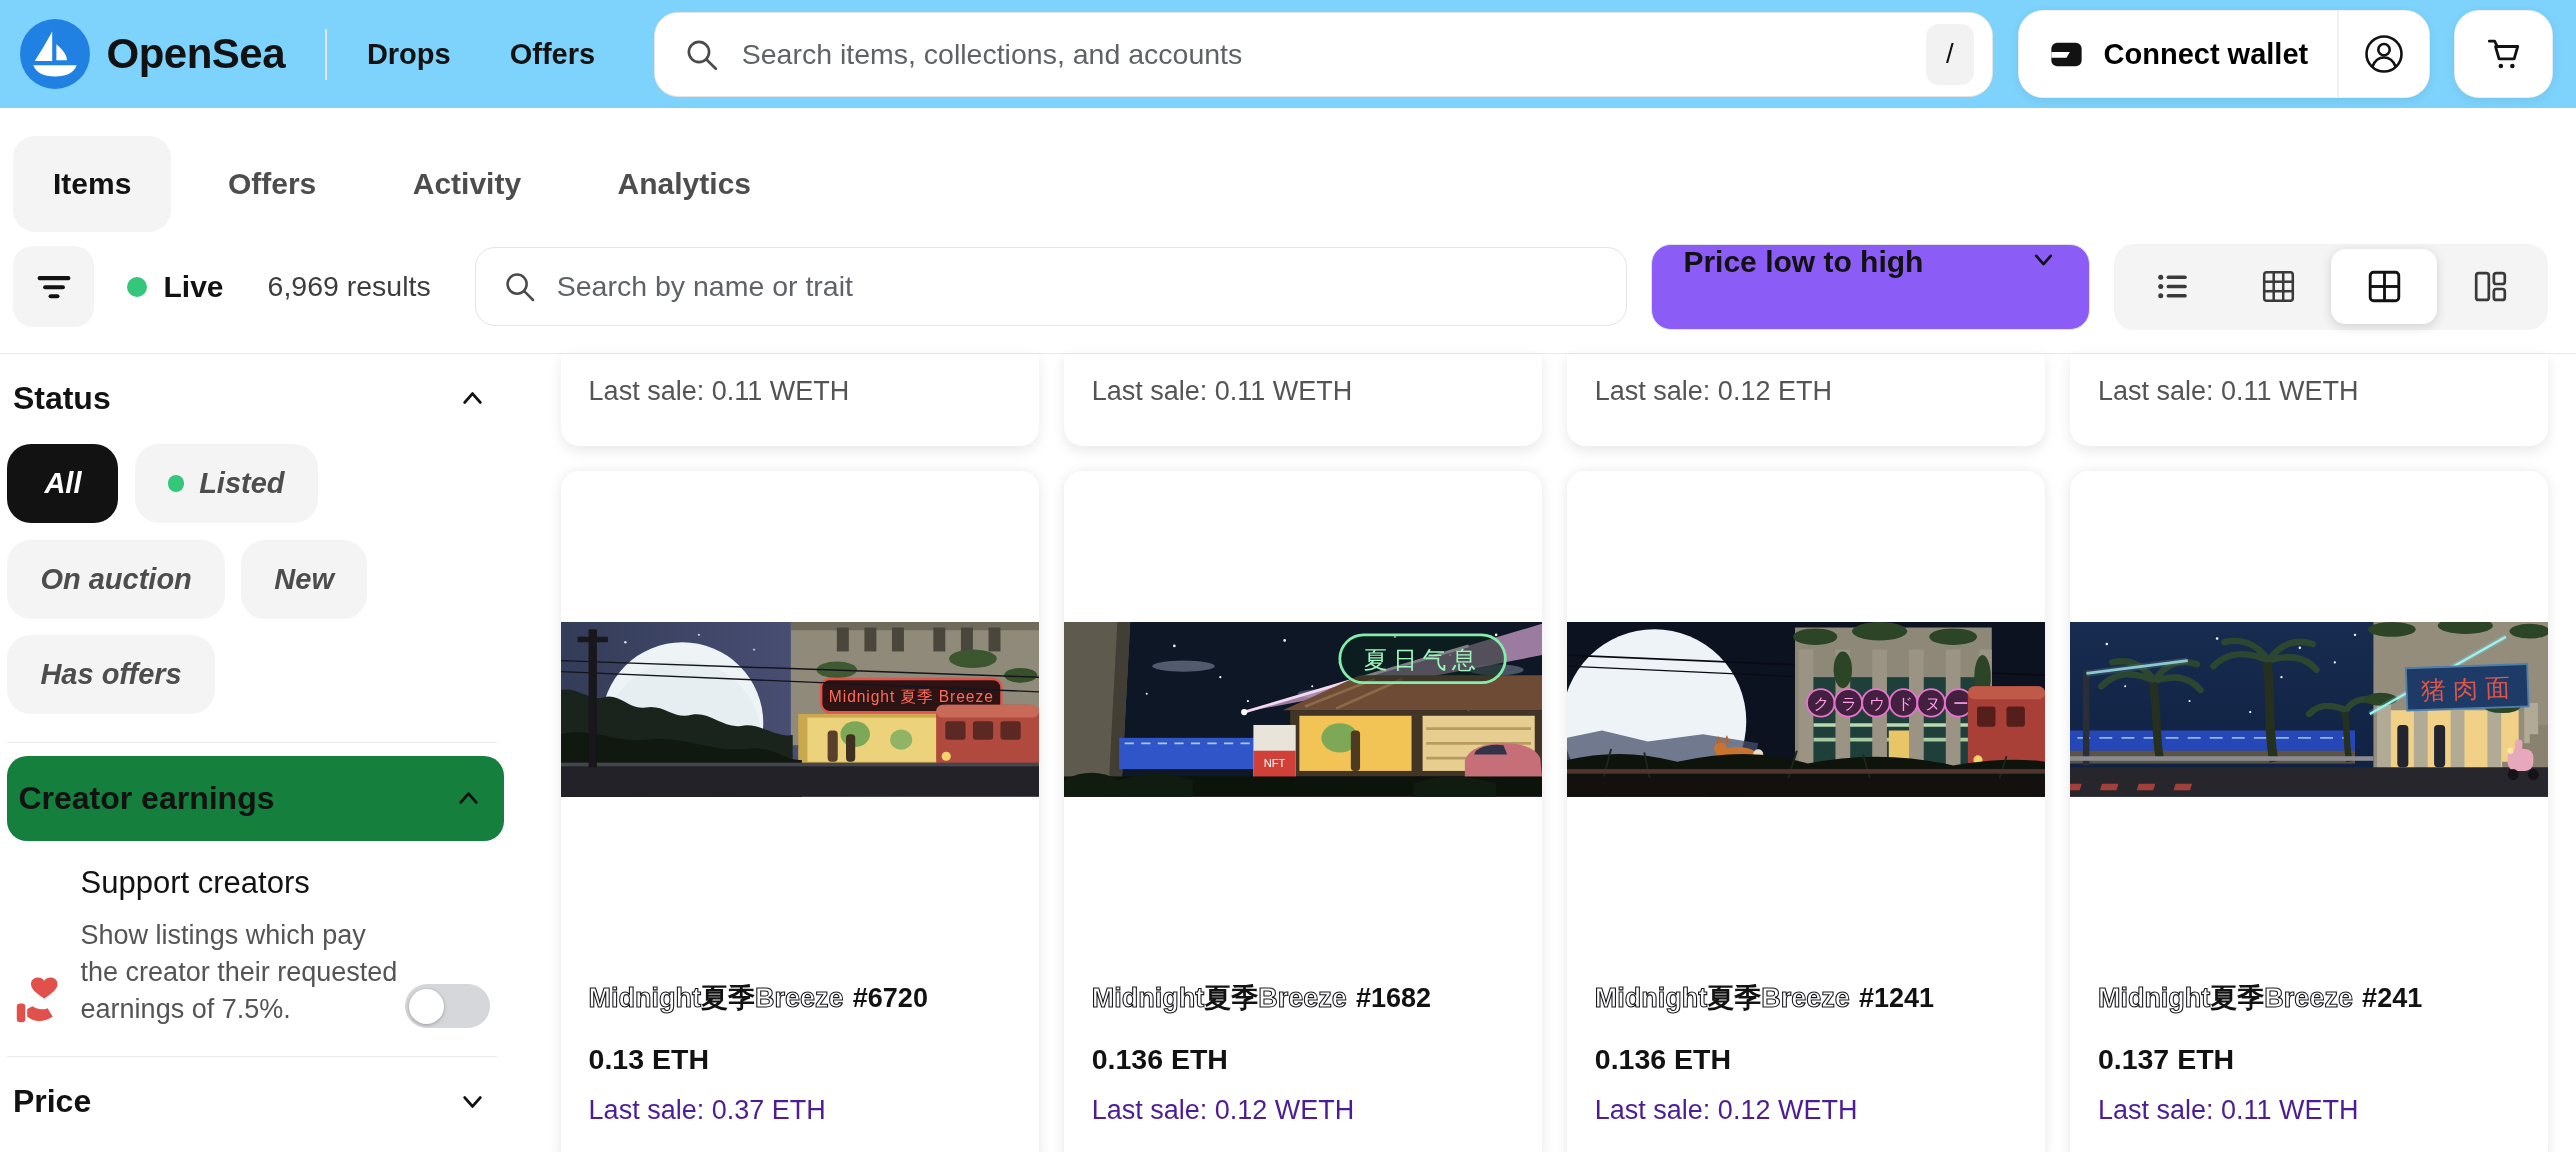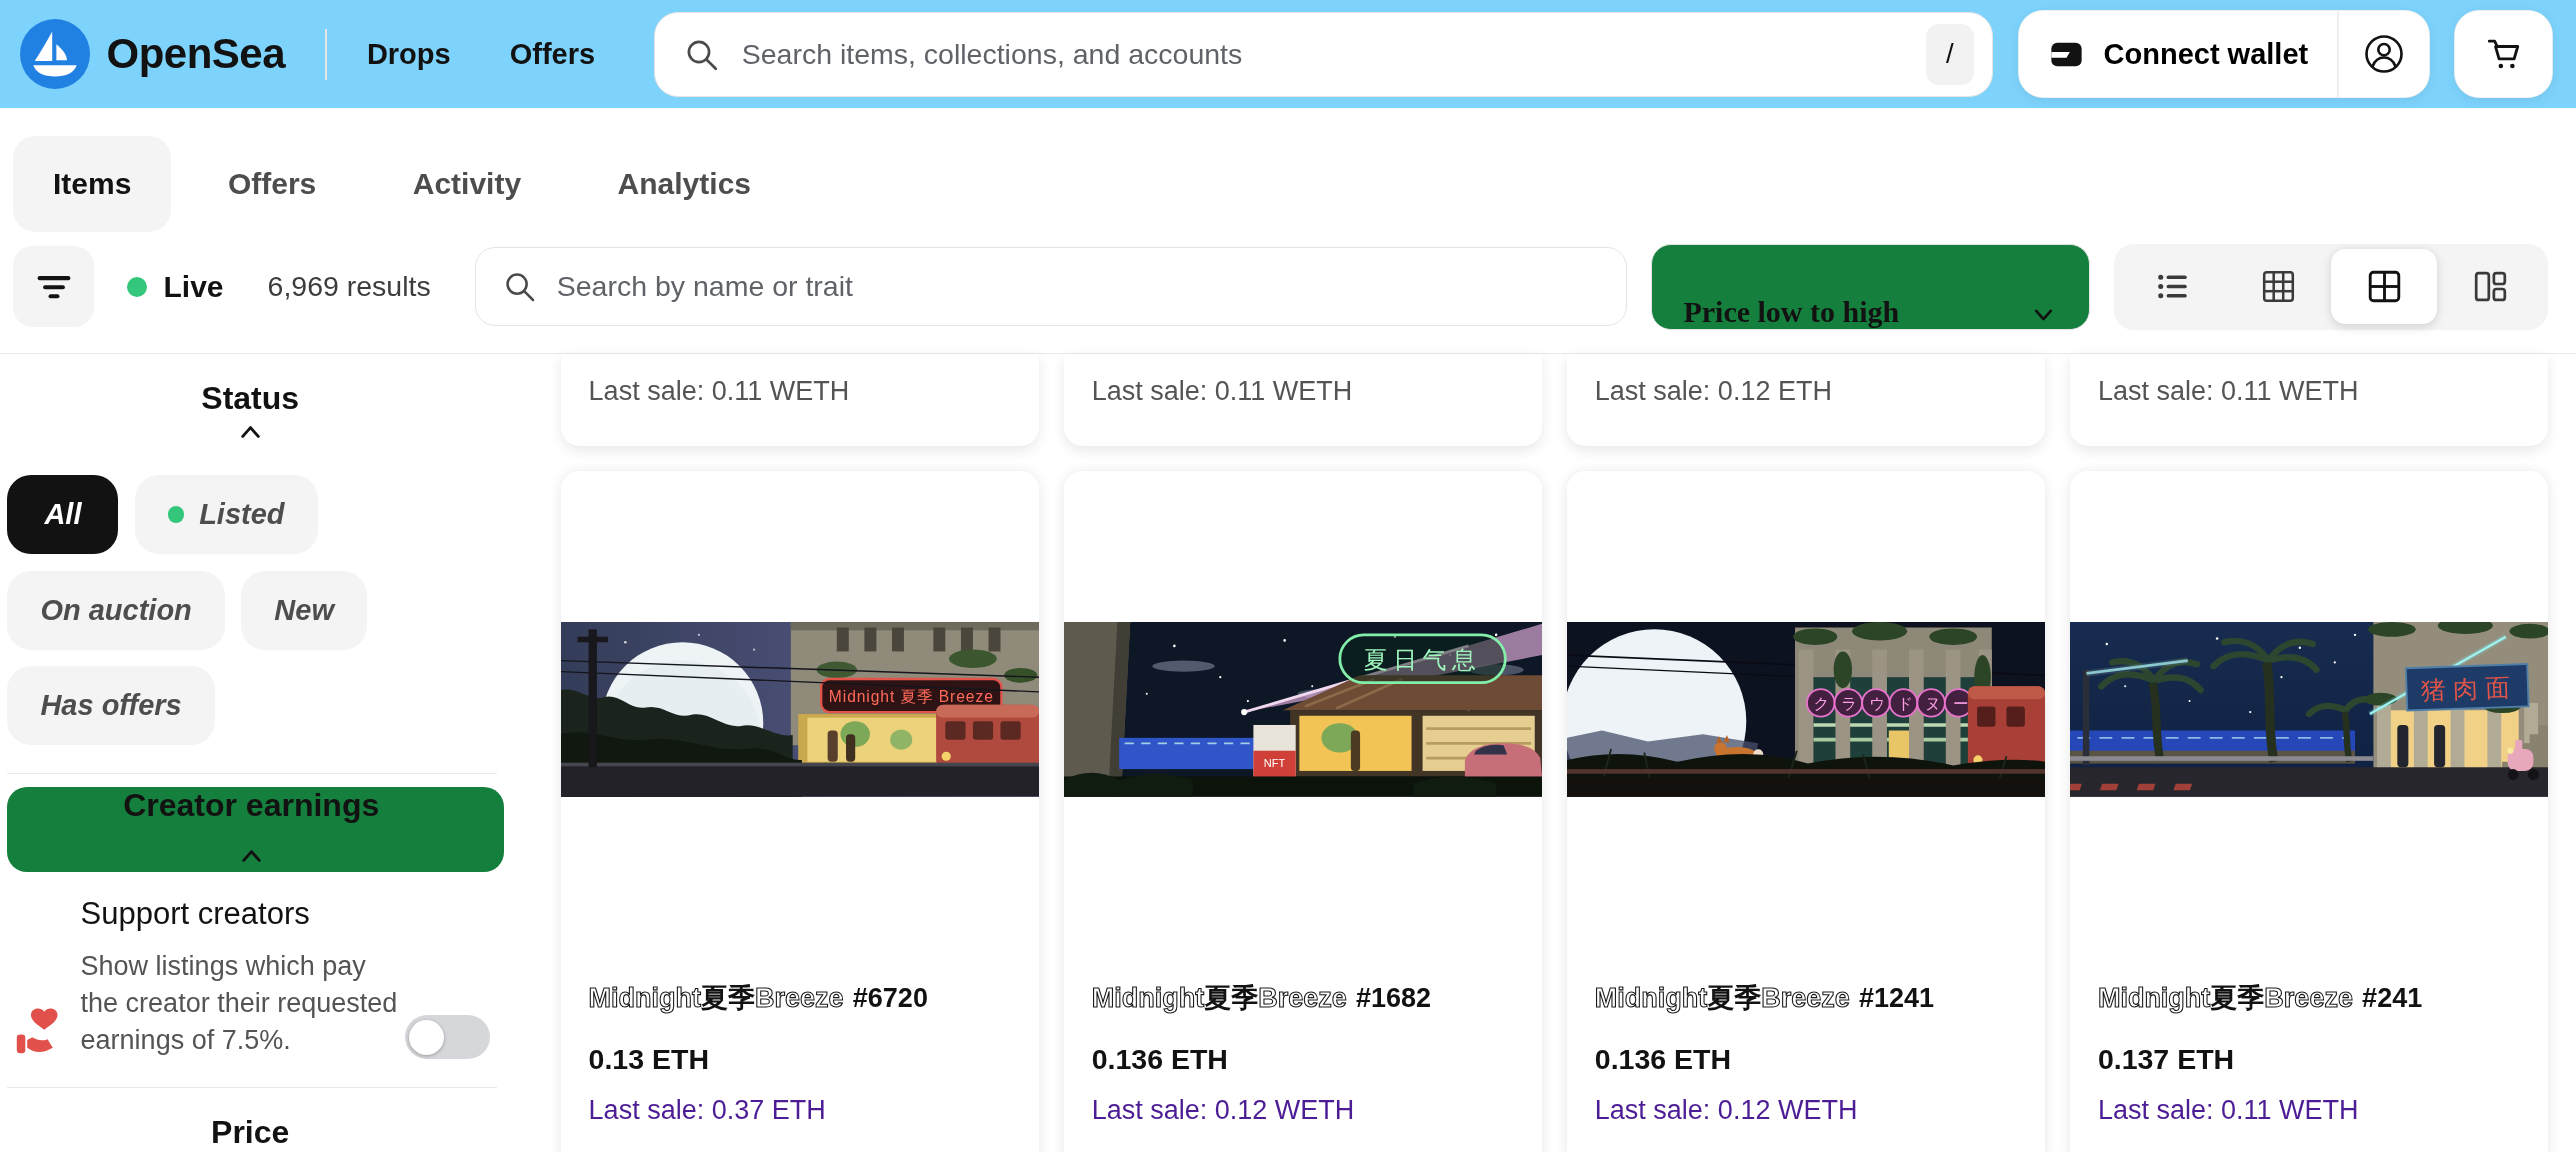--- a/index.html
+++ b/index.html
@@ -37,32 +37,32 @@
   .filter-btn { width:81px; height:81px; border-radius:20px; background:#f4f4f5; flex:0 0 auto;
     display:flex; align-items:center; justify-content:center; cursor:pointer; }
   .live { display:flex; align-items:center; gap:16.5px; margin-left:33px; font-size:30px; font-weight:700; }
   .live-dot { width:20px; height:20px; border-radius:50%; }
   .results { margin-left:44px; font-size:28.5px; color:#3d3d3d; white-space:nowrap; }
   .toolbar-search { flex:1; margin-left:44px; height:79px; border:1.8px solid #e4e4e4; border-radius:20px;
     display:flex; align-items:center; gap:20px; padding:0 26px; background:#fff; }
   .toolbar-search input { flex:1; border:none; outline:none; font:inherit; font-size:28.5px; color:#121212; background:transparent; }
   .toolbar-search input::placeholder { color:#5f6368; }
   .sort-select { width:439px; margin-left:24px; height:86px; border:1.8px solid #e4e4e4; border-radius:20px;
-    display:flex; align-items:flex-end; justify-content:space-between; padding:0 31px; font-size:30px;
-    font-weight:700; cursor:pointer; background:#15803d; flex:0 0 auto;font-family:Liberation Serif, serif; }
+    display:flex; align-items:flex-start; justify-content:space-between; padding:0 31px; font-size:30px;
+    font-weight:700; cursor:pointer; background:#8b5cf6; flex:0 0 auto; }
   .view-group { width:434px; margin-left:24px; height:86px; background:#f4f4f5; border-radius:20px;
     display:flex; padding:5.5px; flex:0 0 auto; }
   .view-opt { flex:1; display:flex; align-items:center; justify-content:center; border-radius:14.7px; cursor:pointer; }
   .view-opt.selected { background:#fff; box-shadow:0 2.8px 11px rgba(0,0,0,0.14); }
   .page-divider { border:none; border-top:1.8px solid #e9e9e9; margin:22px 0 0 0; }
   
   .main { display:flex; align-items:flex-start; }
   .sidebar { width:504px; flex:0 0 auto; padding-left:7.4px; }
   .section-head { display:flex; align-items:center; justify-content:space-between;
-    padding:26px 16.5px 22px 5.5px; cursor:pointer;flex-direction:column; }
+    padding:26px 16.5px 22px 5.5px; cursor:pointer; }
   .section-title { font-size:32px; font-weight:700; }
   .section-head.boxed { background:#15803d; border-radius:20px; height:85px; padding:0 20px 0 11px; margin-top:13px; }
   .pills { display:flex; flex-wrap:wrap; gap:16.5px; padding-right:33px; margin-top:5.5px;font-style:italic; }
   .pill { height:79px; display:flex; align-items:center; gap:14.7px; padding:0 33px; background:#f4f4f5;
     border-radius:24px; font-size:29px; font-weight:600; color:#4d4d4d; cursor:pointer; }
   .pill.active { background:#121212; color:#fff; font-weight:700; padding:0 37px; }
   .pill-dot { width:16.5px; height:16.5px; border-radius:50%; }
   .side-divider { border:none; border-top:1.8px solid #e9e9e9; margin:27.6px 7.4px 0 0; }
   .support-row { display:flex; align-items:flex-end; margin-top:24px; padding-right:22px; }
   .hh-icon { width:53px; height:53px; margin:3.7px 14.7px 0 5.5px; flex:0 0 auto; }

